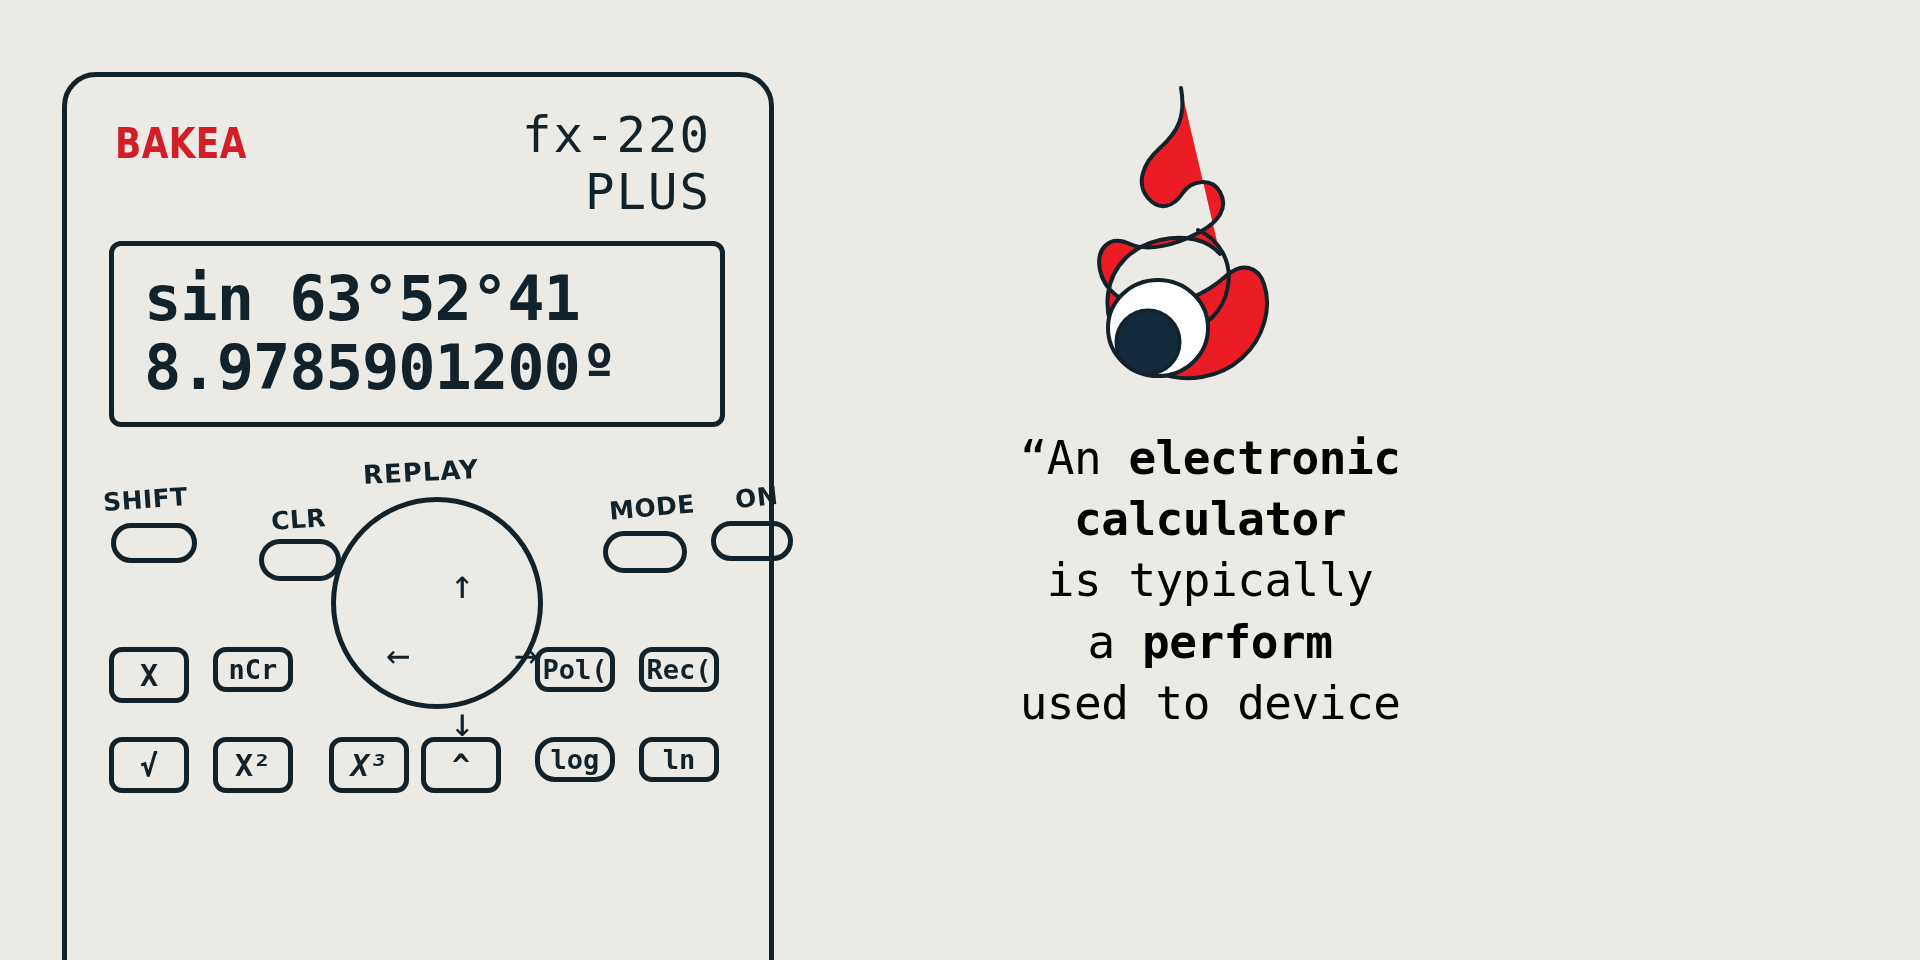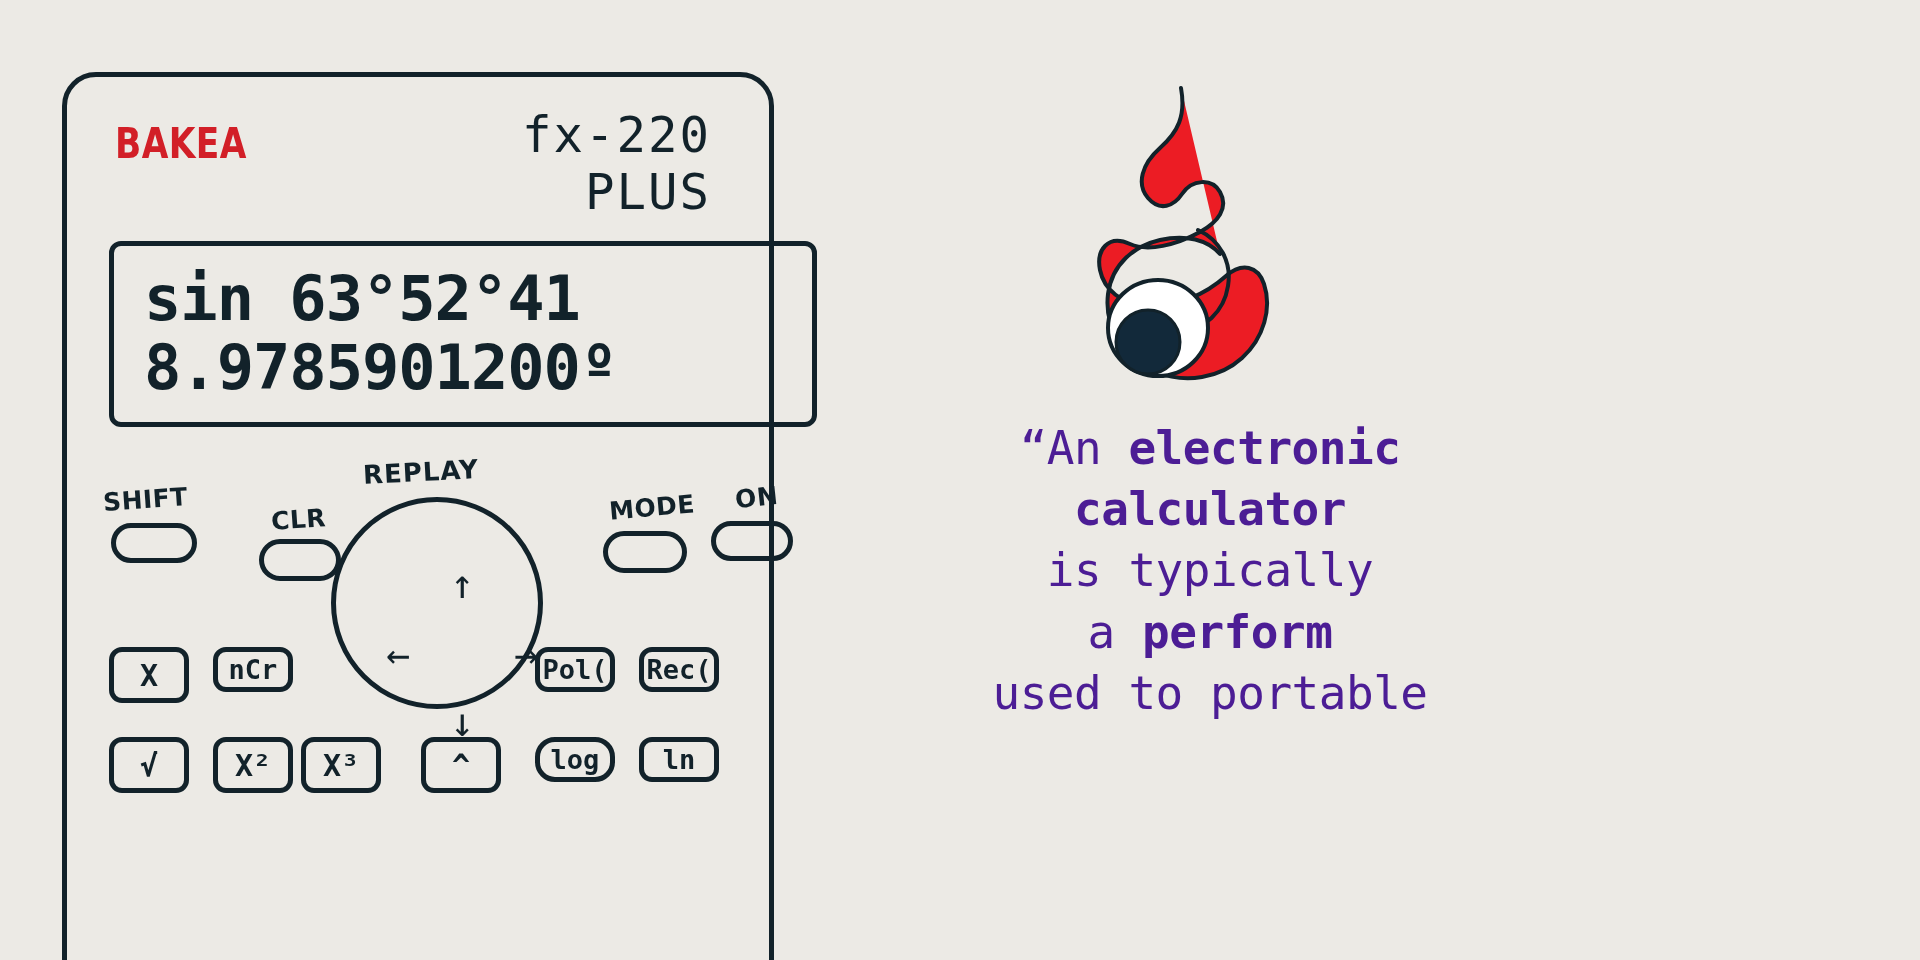--- a/index.html
+++ b/index.html
@@ -42,21 +42,21 @@
     letter-spacing: 2px;
     line-height: 1.0;
     font-weight: 400;
   }
   .model .m2 { display: block; margin-top: 8px; }
 
   
   .display {
     position: absolute;
     left: 42px; top: 164px;
-    width: 708px; height: 186px;
+    width: 616px; height: 186px;
     border: 5px solid #12222A;
     border-radius: 12px;
     padding: 18px 20px 0 30px;
   }
   .disp-line {
     font-size: 62px;
     font-weight: bold;
     line-height: 1.12;
     letter-spacing: -1px;
     white-space: nowrap;
@@ -128,24 +128,24 @@
   }
   .key.sq  { width: 80px; height: 56px; font-size: 30px; }
   .key.md  { width: 80px; height: 45px; font-size: 27px; }
 
   
   .logo { position: absolute; left: 1090px; top: 80px; width: 220px; height: 310px; }
 
   
   .quote {
     position: absolute;
-    left: 900px; top: 418px;
+    left: 900px; top: 428px;
     width: 620px;
     text-align: center;
-    color: #4c1d95;
+    color: #000000;
   }
   .qline {
     font-family: "DejaVu Sans Mono", monospace;
     font-size: 46px;
     line-height: 1.33;
     letter-spacing: -0.5px;
     white-space: nowrap;
   }
   .qline .lt { font-weight: 400; }
   .qline .bd { font-weight: bold; }
@@ -199,21 +199,21 @@
       <div class="pill"></div>
     </div>
 
     <div class="key sq" style="left:42px;  top:570px;">X</div>
     <div class="key md" style="left:146px; top:570px;">nCr</div>
     <div class="key md" style="left:468px; top:570px;">Pol(</div>
     <div class="key md" style="left:572px; top:570px;">Rec(</div>
 
     <div class="key sq" style="left:42px;  top:660px;">√</div>
     <div class="key sq" style="left:146px; top:660px;">X²</div>
-    <div class="key sq" style="left:234px; top:660px;">X³</div>
+    <div class="key sq" style="left:262px; top:660px;font-style:italic;">X³</div>
     <div class="key sq" style="left:354px; top:660px;">^</div>
     <div class="key md" style="left:468px; top:660px;border-radius:20px;">log</div>
     <div class="key md" style="left:572px; top:660px;">ln</div>
 
   </div>
 
   <div class="logo">
     <svg width="220" height="310" viewBox="0 0 220 310" xmlns="http://www.w3.org/2000/svg">
       <g stroke="#12222A" stroke-width="4" stroke-linejoin="round" stroke-linecap="round">
         <path d="M91 8
@@ -248,17 +248,17 @@
     <div class="qline">
       <span class="bd">calculator</span>
     </div>
     <div class="qline">
       <span class="lt">is typically</span>
     </div>
     <div class="qline">
       <span class="lt">a </span><span class="bd">perform</span>
     </div>
     <div class="qline">
-      <span class="lt">used to portable</span>
+      <span class="lt">used to device</span>
     </div>
   </div>
 
 </div>
 
 </body></html>

